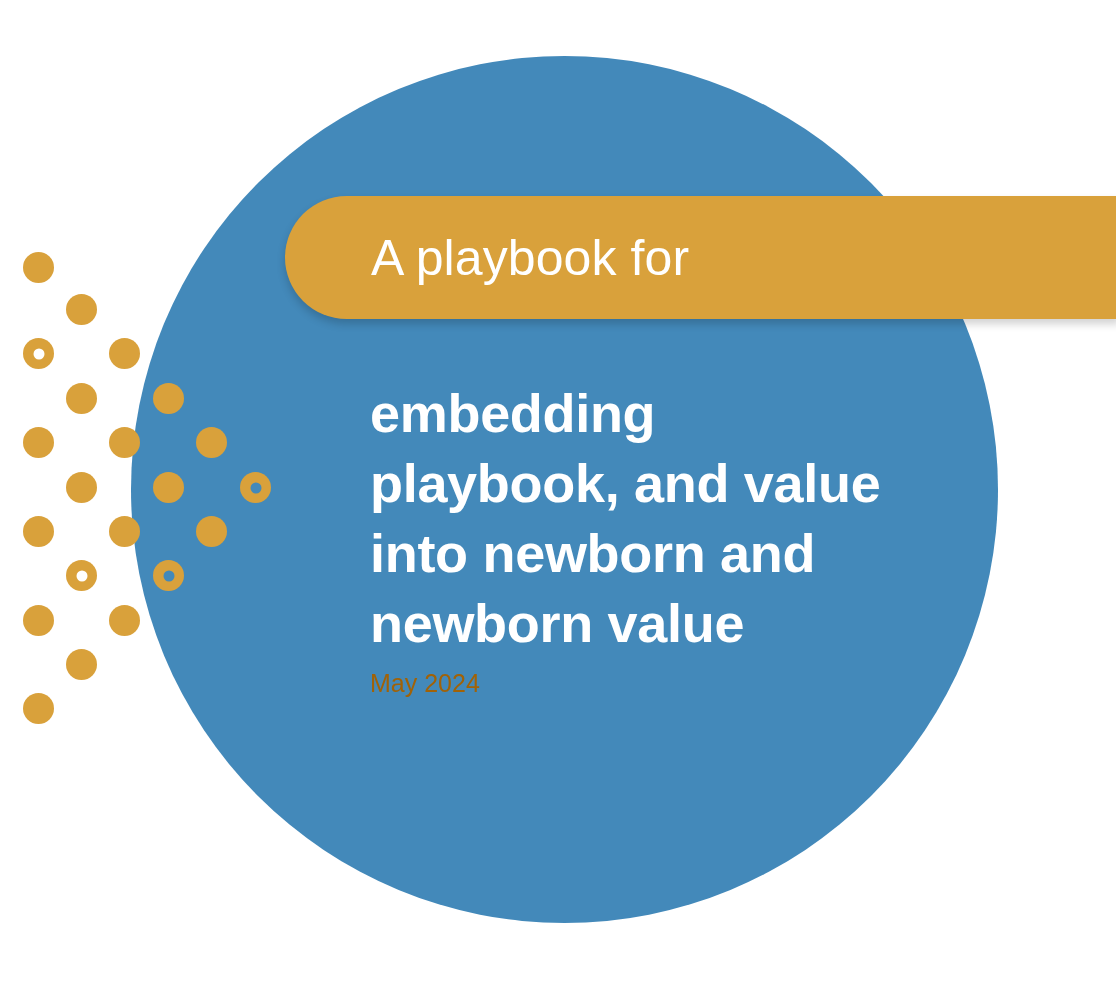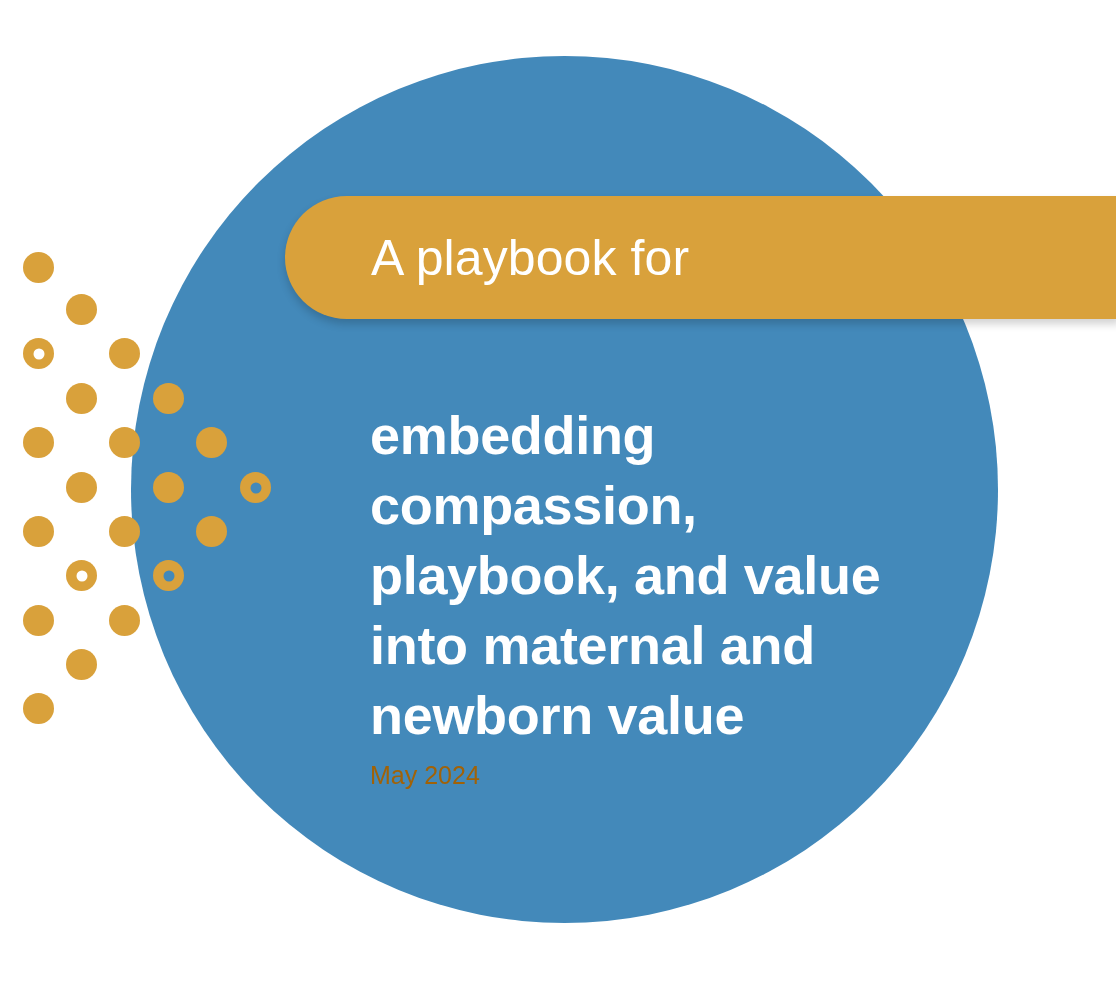--- a/index.html
+++ b/index.html
@@ -83,21 +83,21 @@
     font-weight: 400;
     line-height: 1;
     letter-spacing: 0.1px;
     white-space: nowrap;
   }
 
   
   #text-block {
     position: absolute;
     left: 370px;
-    top: 400px;
+    top: 378px;
     width: 560px;
     z-index: 5;
   }
   #main-heading {
     margin: 0;
     color: #ffffff;
     font-size: 54px;
     font-weight: 700;
     line-height: 70px;
     letter-spacing: -0.3px;
@@ -142,21 +142,20 @@
       <div class="dot solid" style="left: 23px; top: 693px; width: 31px; height: 31px;"></div>
     </div>
 
   <div id="gold-banner">
     <div id="banner-text">A playbook for</div>
   </div>
 
   <div id="text-block">
     <h1 id="main-heading">
       <span class="hl">embedding</span>
-      <span class="hl">compassion,</span>
       <span class="hl">playbook, and value</span>
-      <span class="hl">into maternal and</span>
+      <span class="hl">into newborn and</span>
       <span class="hl">newborn value</span>
     </h1>
     <p id="doc-date">May 2024</p>
   </div>
 
 </div>
 
 </body></html>

